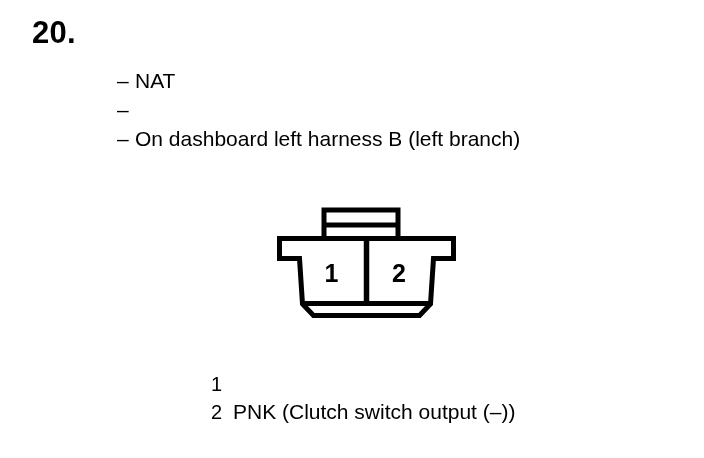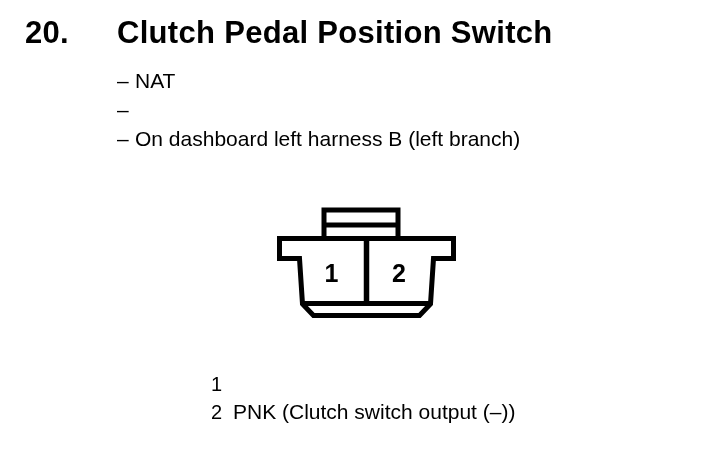--- a/index.html
+++ b/index.html
@@ -10,21 +10,21 @@
     width: 704px;
     height: 458px;
     position: relative;
     background: #ffffff;
     color: #000000;
     font-family: "Liberation Sans", sans-serif;
     overflow: hidden;
   }
   .title-row {
     position: absolute;
-    left: 25px;
+    left: 32px;
     top: 16px;
     display: flex;
     font-weight: bold;
     font-size: 31px;
     line-height: 34px;
     white-space: nowrap;
     letter-spacing: 0.3px;
   }
   .title-row .num {
     width: 92px;
@@ -80,21 +80,20 @@
     font-size: 20px;
   }
 </style>
 </head>
 <body>
 
 <div class="page">
 
   <div class="title-row">
     <span class="num">20.</span>
-    <span class="title">Clutch Pedal Position Switch</span>
   </div>
 
   <div class="bullets">
     <div class="bullet-line">
       <span class="marker">–</span>
       <span>NAT</span>
     </div>
     <div class="bullet-line">
       <span class="marker">–</span>
     </div>

